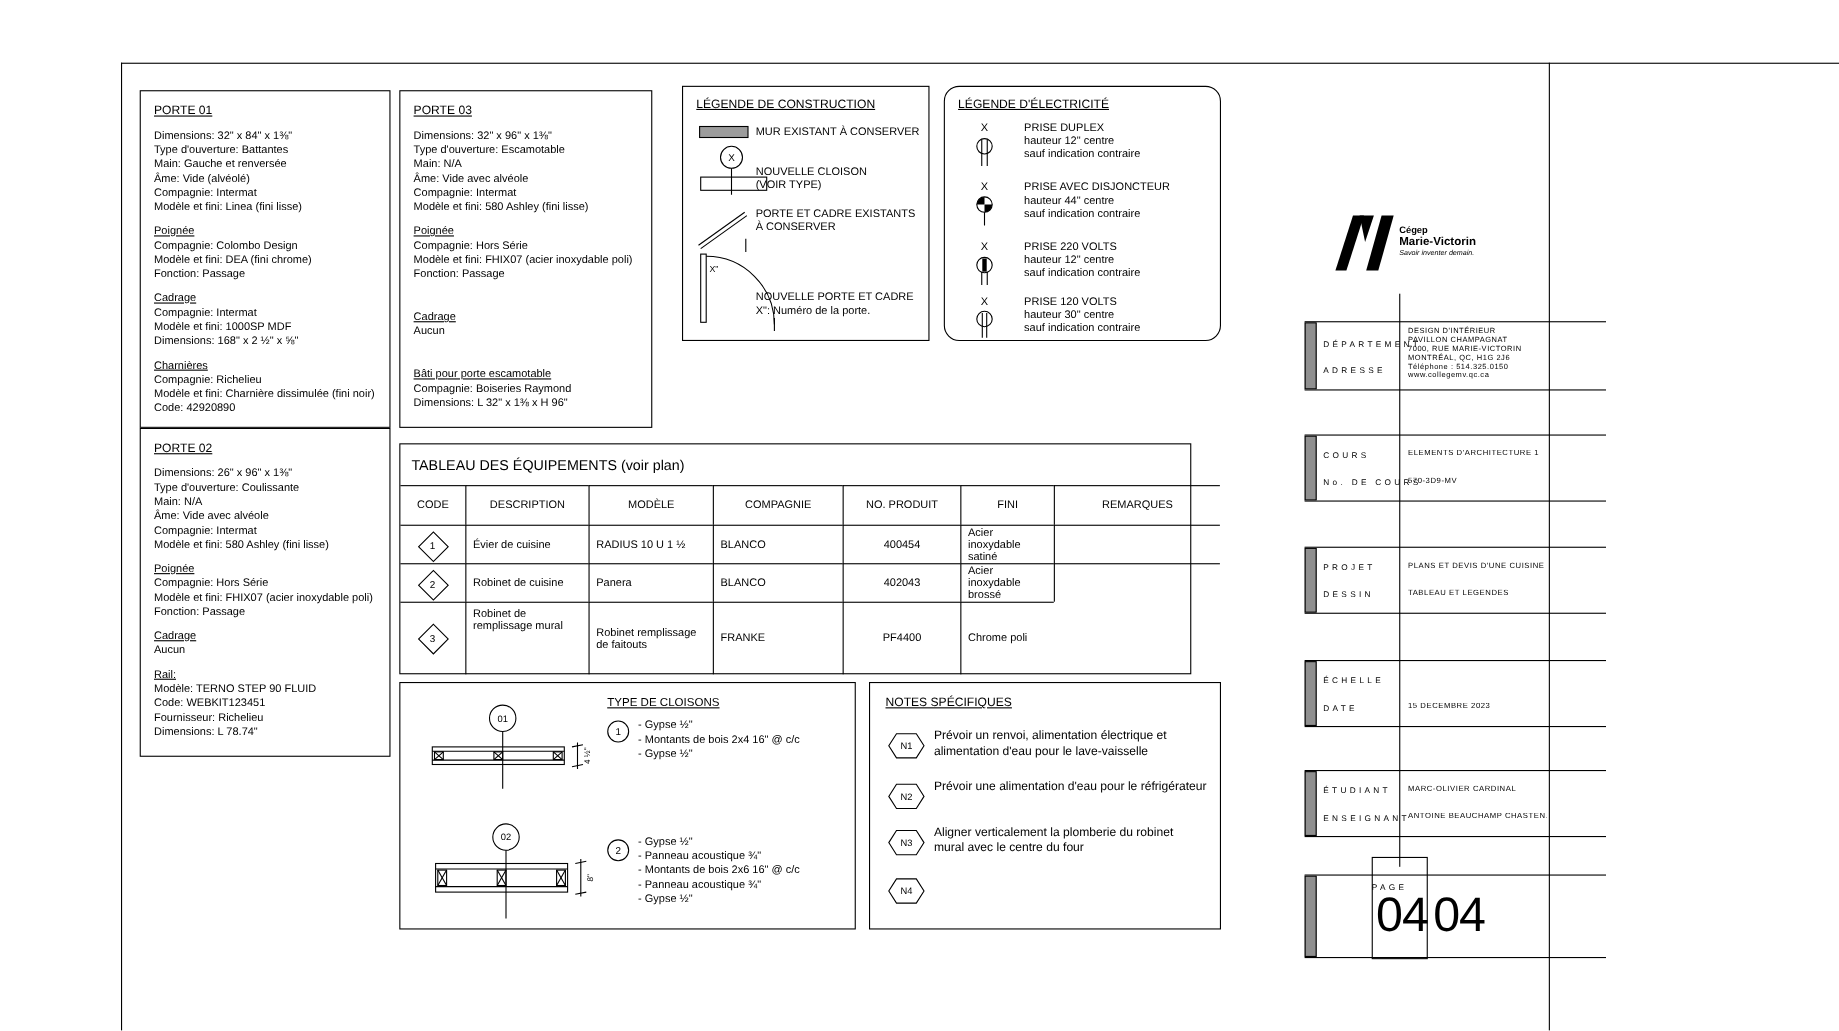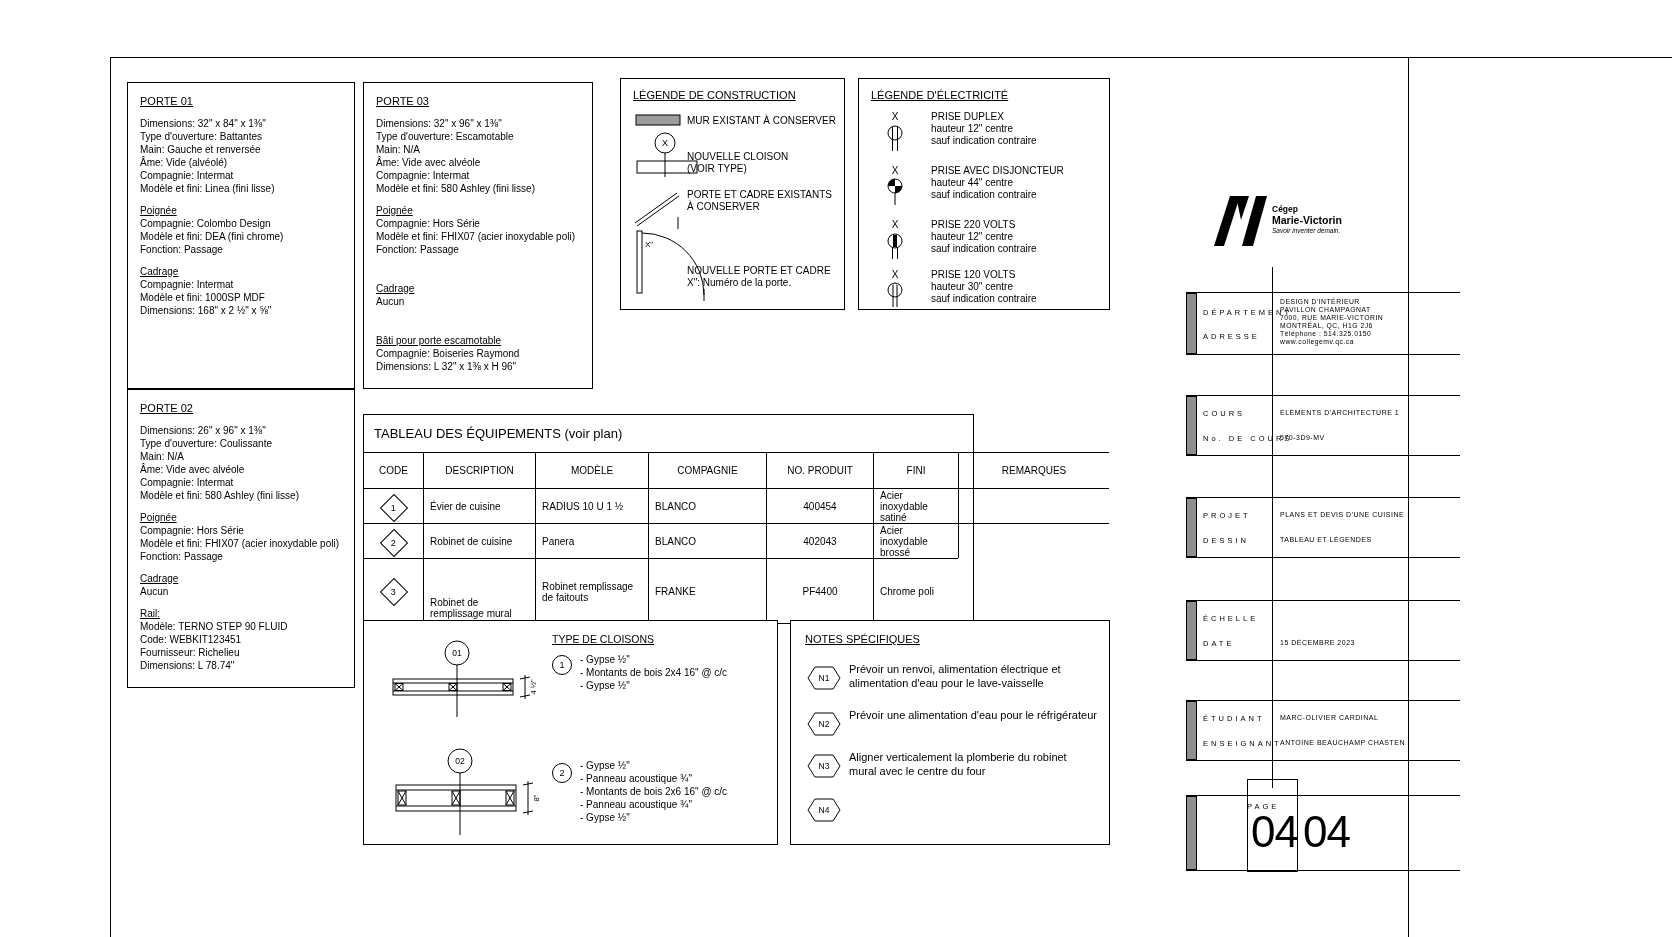--- a/index.html
+++ b/index.html
@@ -59,20 +59,26 @@
       <div>Compagnie: Colombo Design</div>
       <div>Modèle et fini: DEA (fini chrome)</div>
       <div>Fonction: Passage</div>
     </div>
     <div class="sec">
       <div class="u">Cadrage</div>
       <div>Compagnie: Intermat</div>
       <div>Modèle et fini: 1000SP MDF</div>
       <div>Dimensions: 168" x 2 ½" x ⅝"</div>
     </div>
+    <div class="sec">
+      <div class="u">Charnières</div>
+      <div>Compagnie: Richelieu</div>
+      <div>Modèle et fini: Charnière dissimulée (fini noir)</div>
+      <div>Code: 42920890</div>
+    </div>
   </div>
 
   <div class="box door" style="left:127px;top:389px;width:228px;height:299px;">
     <div class="title u">PORTE 02</div>
     <div>Dimensions: 26" x 96" x 1⅜"</div>
     <div>Type d'ouverture:  Coulissante</div>
     <div>Main: N/A</div>
     <div>Âme: Vide avec alvéole</div>
     <div>Compagnie: Intermat</div>
     <div>Modèle et fini: 580 Ashley (fini lisse)</div>
@@ -155,21 +161,21 @@
       <text x="14" y="18" font-size="8">X"</text>
       <path class="stk" d="M11,4 A62,62 0 0 1 73,66"></path>
       <line class="stk" x1="73" y1="60" x2="73" y2="72"></line>
     </svg>
     <div class="leg-text" style="left:66px;top:186px;width:155px;">
       <div>NOUVELLE PORTE ET CADRE</div>
       <div>X": Numéro de la porte.</div>
     </div>
   </div>
 
-  <div class="box" style="left:858px;top:78px;width:252px;height:232px;">
+  <div class="box" style="left:858px;top:78px;width:252px;height:232px;border-radius:14px;">
     <div class="leg-title" style="left:12px;top:10px;">LÉGENDE D'ÉLECTRICITÉ</div>
 
     <div class="leg-text" style="left:26px;top:32px;width:20px;text-align:center;">X</div>
     <svg class="abs" style="left:28px;top:44px;" width="16" height="30" viewBox="0 0 16 30">
       <circle class="stk" cx="8" cy="10" r="7"></circle>
       <line class="stk" x1="5.5" y1="3.8" x2="5.5" y2="28"></line>
       <line class="stk" x1="10.5" y1="3.8" x2="10.5" y2="28"></line>
     </svg>
     <div class="leg-text" style="left:72px;top:32px;width:170px;">
       <div>PRISE DUPLEX</div>
@@ -209,21 +215,21 @@
       <line class="stk" x1="6" y1="3.5" x2="6" y2="26"></line>
       <line class="stk" x1="10" y1="3.5" x2="10" y2="26"></line>
     </svg>
     <div class="leg-text" style="left:72px;top:190px;width:170px;">
       <div>PRISE 120 VOLTS</div>
       <div>hauteur 30" centre</div>
       <div>sauf indication contraire</div>
     </div>
   </div>
 
-  <div class="box" style="left:363px;top:403px;width:611px;height:210px;margin-top:11px;">
+  <div class="box" style="left:363px;top:403px;width:720px;height:210px;">
     <div style="height:37px;display:flex;align-items:center;padding-left:10px;font-size:13px;">TABLEAU DES ÉQUIPEMENTS (voir plan)</div>
     <div class="tblrow" style="height:36px;">
       <div class="tc th">CODE</div>
       <div class="tc th">DESCRIPTION</div>
       <div class="tc th">MODÈLE</div>
       <div class="tc th">COMPAGNIE</div>
       <div class="tc th">NO. PRODUIT</div>
       <div class="tc th">FINI</div>
       <div class="tc th">REMARQUES</div>
     </div>
@@ -268,21 +274,21 @@
           <span>Acier inoxydable brossé</span>
         </div>
       <div class="tc"></div>
     </div>
     <div class="tblrow" style="height:66px;">
       <div class="tc" style="display:flex;align-items:center;justify-content:center;">
           <div class="diamond" style="margin:0;">
             <span>3</span>
           </div>
         </div>
-      <div class="tc" style="display:flex;align-items:flex-end;">
+      <div class="tc" style="display:flex;align-items:flex-start;">
           <span>Robinet de remplissage mural</span>
         </div>
       <div class="tc" style="display:flex;align-items:center;">
           <span>Robinet remplissage de faitouts</span>
         </div>
       <div class="tc" style="display:flex;align-items:center;">
           <span>FRANKE</span>
         </div>
       <div class="tc th">PF4400</div>
       <div class="tc" style="display:flex;align-items:center;">

